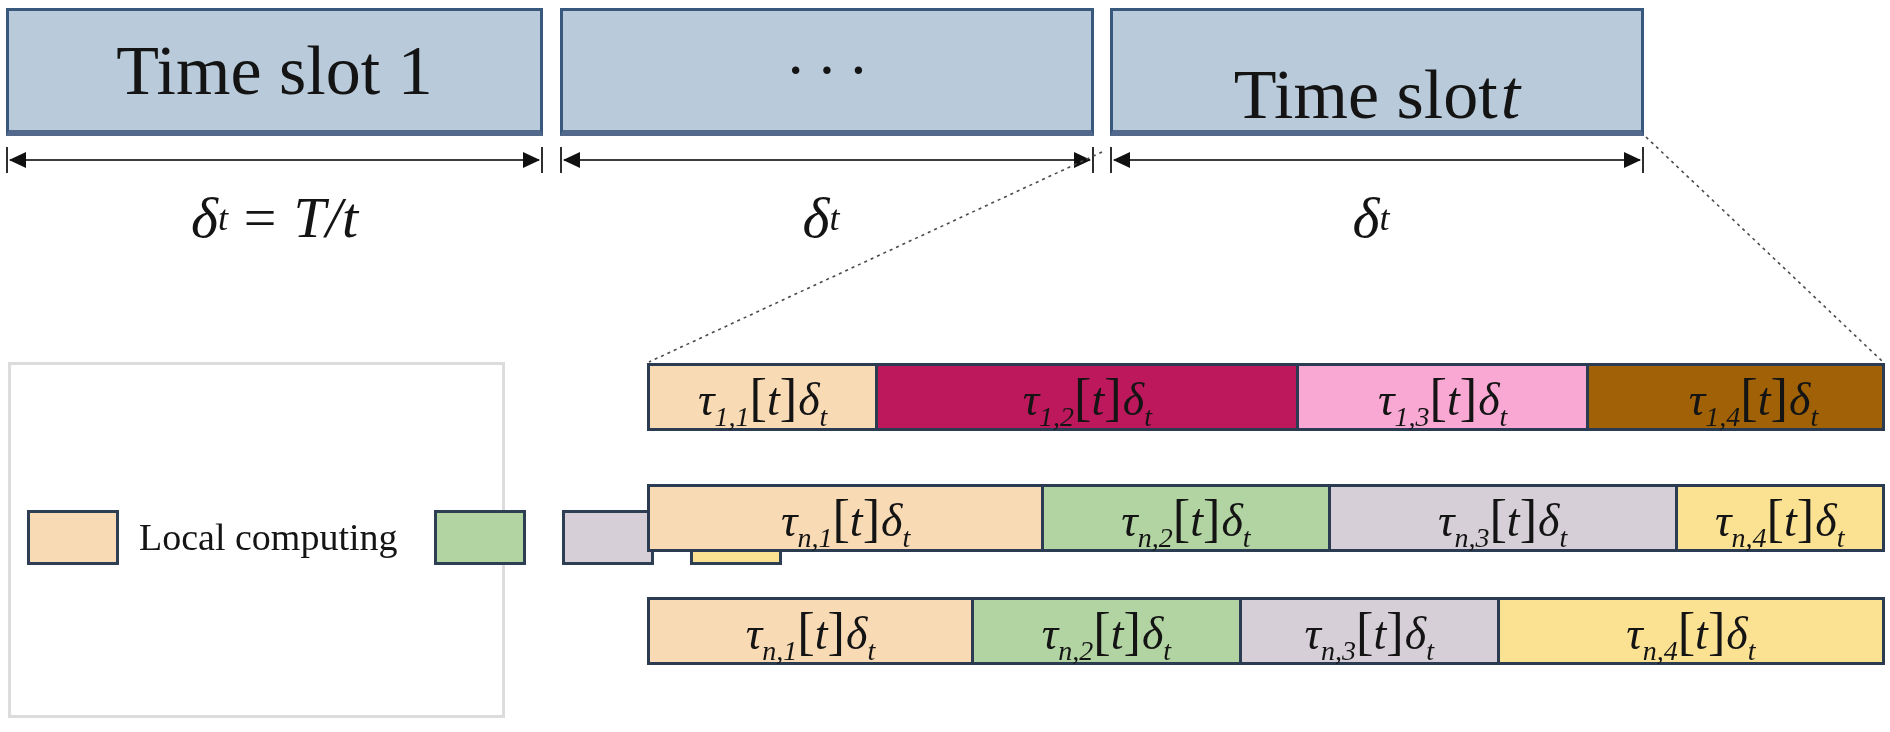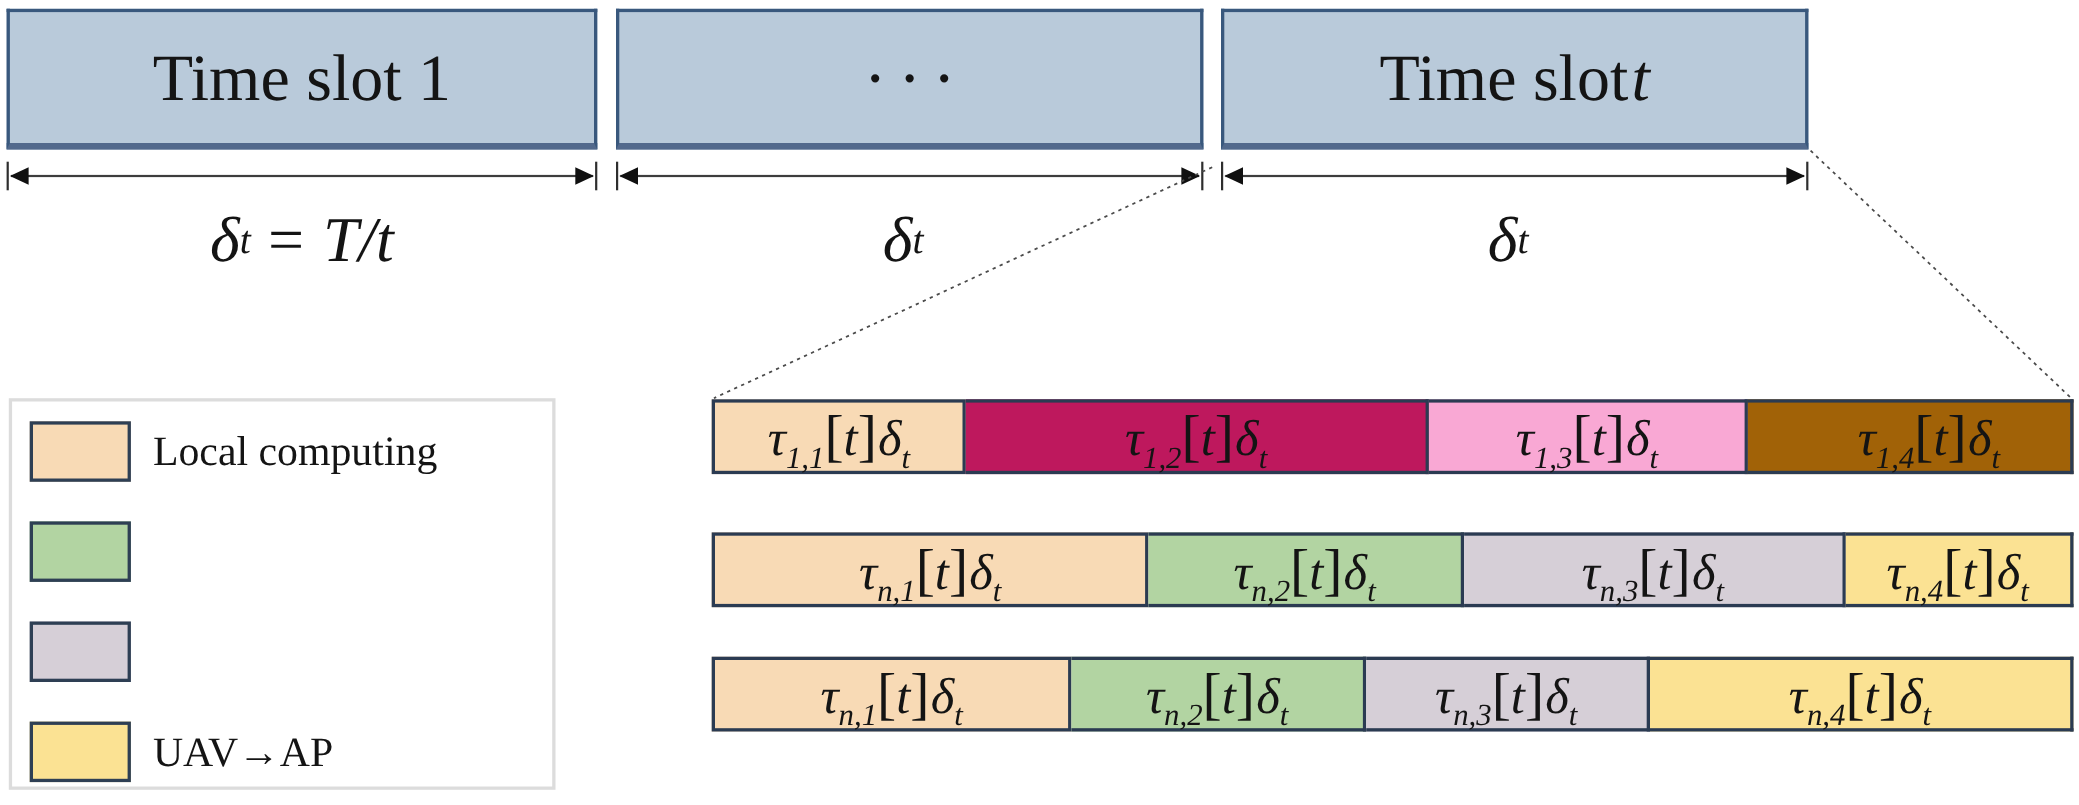--- a/index.html
+++ b/index.html
@@ -8,22 +8,22 @@
     font-family:"Liberation Serif","DejaVu Serif",serif; color:#141414; overflow:hidden;
   }
   
   .tbox{
     position:absolute; top:8px; height:128px; box-sizing:border-box;
     background:#b9cada; border:3px solid #39587d; border-bottom:6px solid #52698c;
     display:flex; align-items:center; justify-content:center;
   }
   #box1{left:6px;   width:537px;}
   #box2{left:560px; width:534px;}
-  #box3{left:1110px;width:534px;}
-  .tbox-label{font-size:60px; line-height:1; white-space:pre;}
+  #box3{left:1110px;width:534px;align-items:flex-end;}
+  .tbox-label{font-size:70px; line-height:1; white-space:pre;}
   .dots{font-size:46px; font-weight:bold; letter-spacing:16px; padding-left:16px;}
   .mvar{font-style:italic; margin-left:3px;}
   
   .darrow{position:absolute; top:146px; height:28px;}
   #arrow1{left:6px;   width:537px;}
   #arrow2{left:560px; width:534px;}
   #arrow3{left:1110px;width:534px;}
   .darrow .line{position:absolute; left:4px; right:4px; top:13px; height:2px; background:#3d3d3d;}
   .darrow .tick-l,.darrow .tick-r{position:absolute; top:1px; width:2px; height:26px; background:#2e2e2e;}
   .darrow .tick-l{left:0;} .darrow .tick-r{right:0;}
@@ -38,21 +38,21 @@
   #f3{left:1110px;width:534px;}
   .sym{font-style:italic;}
   .fsub{font-size:36px; font-style:italic; vertical-align:-0.45em; line-height:0;}
   .rest{margin-left:12px; white-space:pre;}
   
   .overlay{position:absolute; left:0; top:0; pointer-events:none;}
   
   .legend{
     position:absolute; left:8px; top:362px; width:497px; height:356px; box-sizing:border-box;
     background:#ffffff; border:3px solid #dcdcdc;
-    display:flex; flex-direction:column; justify-content:space-between;
+    display:flex; flex-direction:row; justify-content:space-between;
     padding:18px 10px 24px 16px;
     gap:36px;
   }
   .legend-item{display:flex; align-items:center; gap:20px;}
   .swatch{width:92px; height:55px; box-sizing:border-box; border:3px solid #2e3f54; flex:0 0 auto;}
   .legend-label{font-size:38px; white-space:nowrap;}
   
   .rows{position:absolute; left:647px; top:363px; width:1238px; height:320px;}
   .seg-row{position:absolute; left:0; width:100%; height:68px; display:flex;}
   .seg-row:nth-child(1){top:0;}

